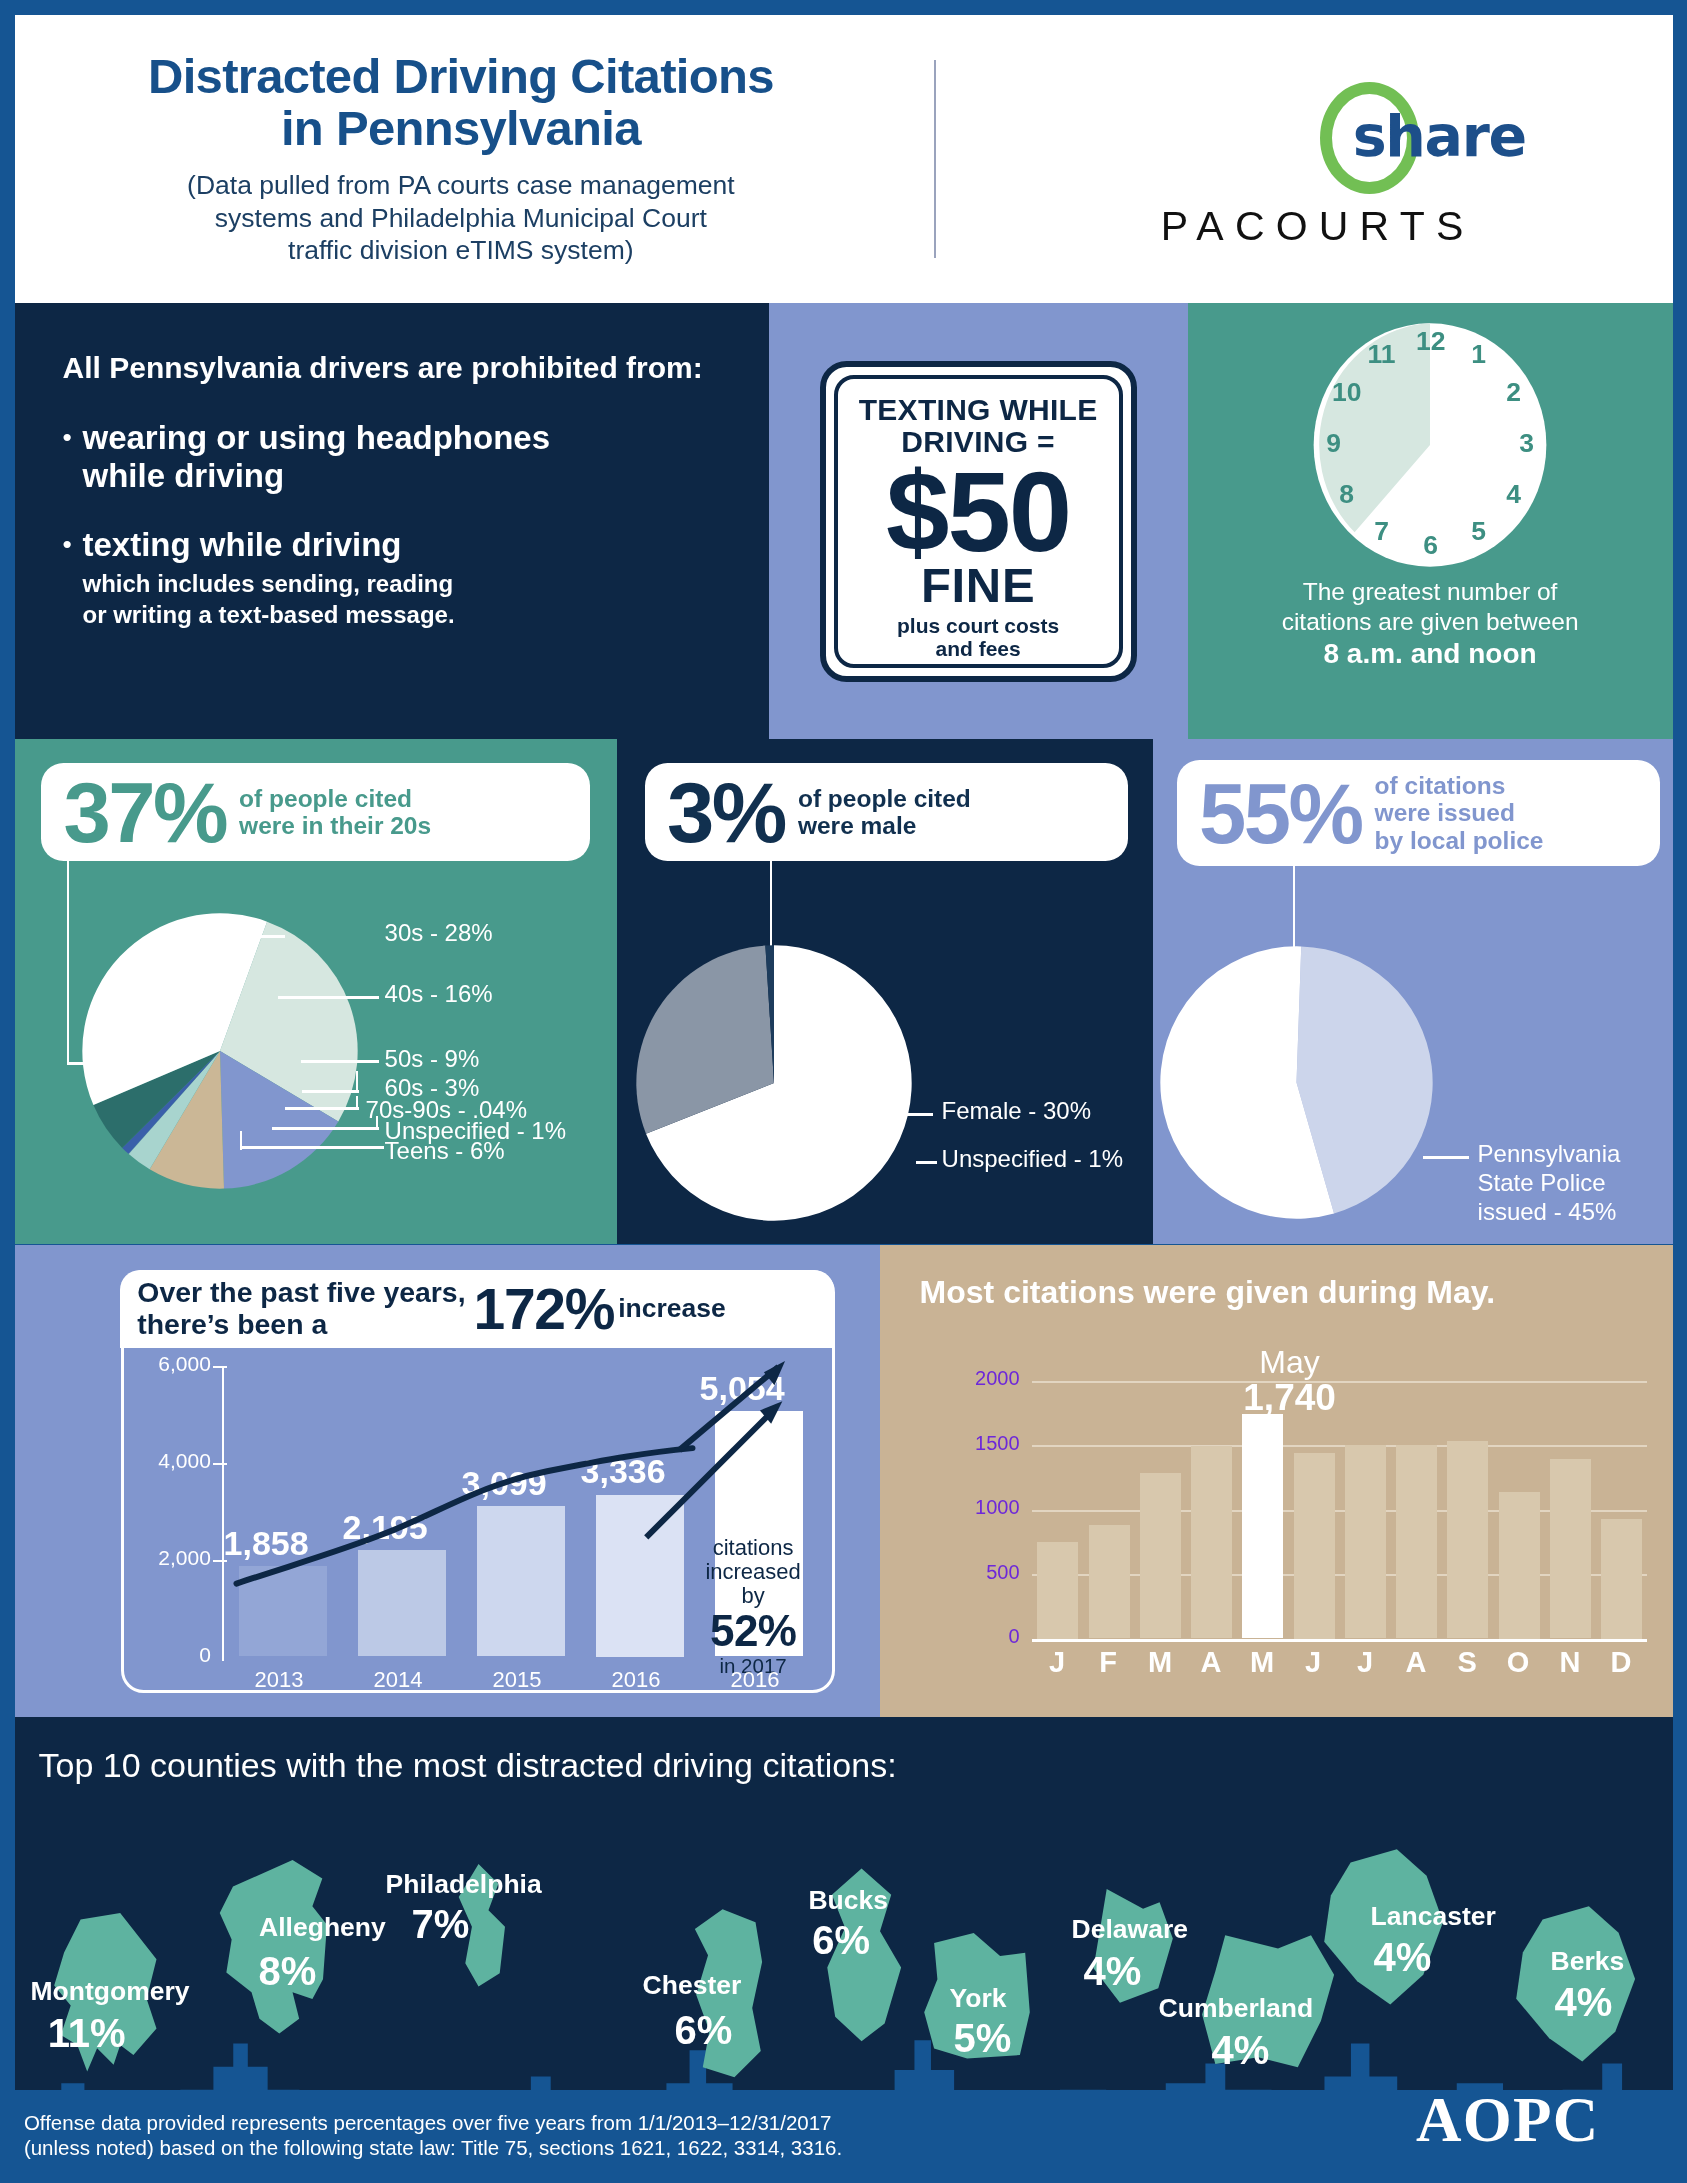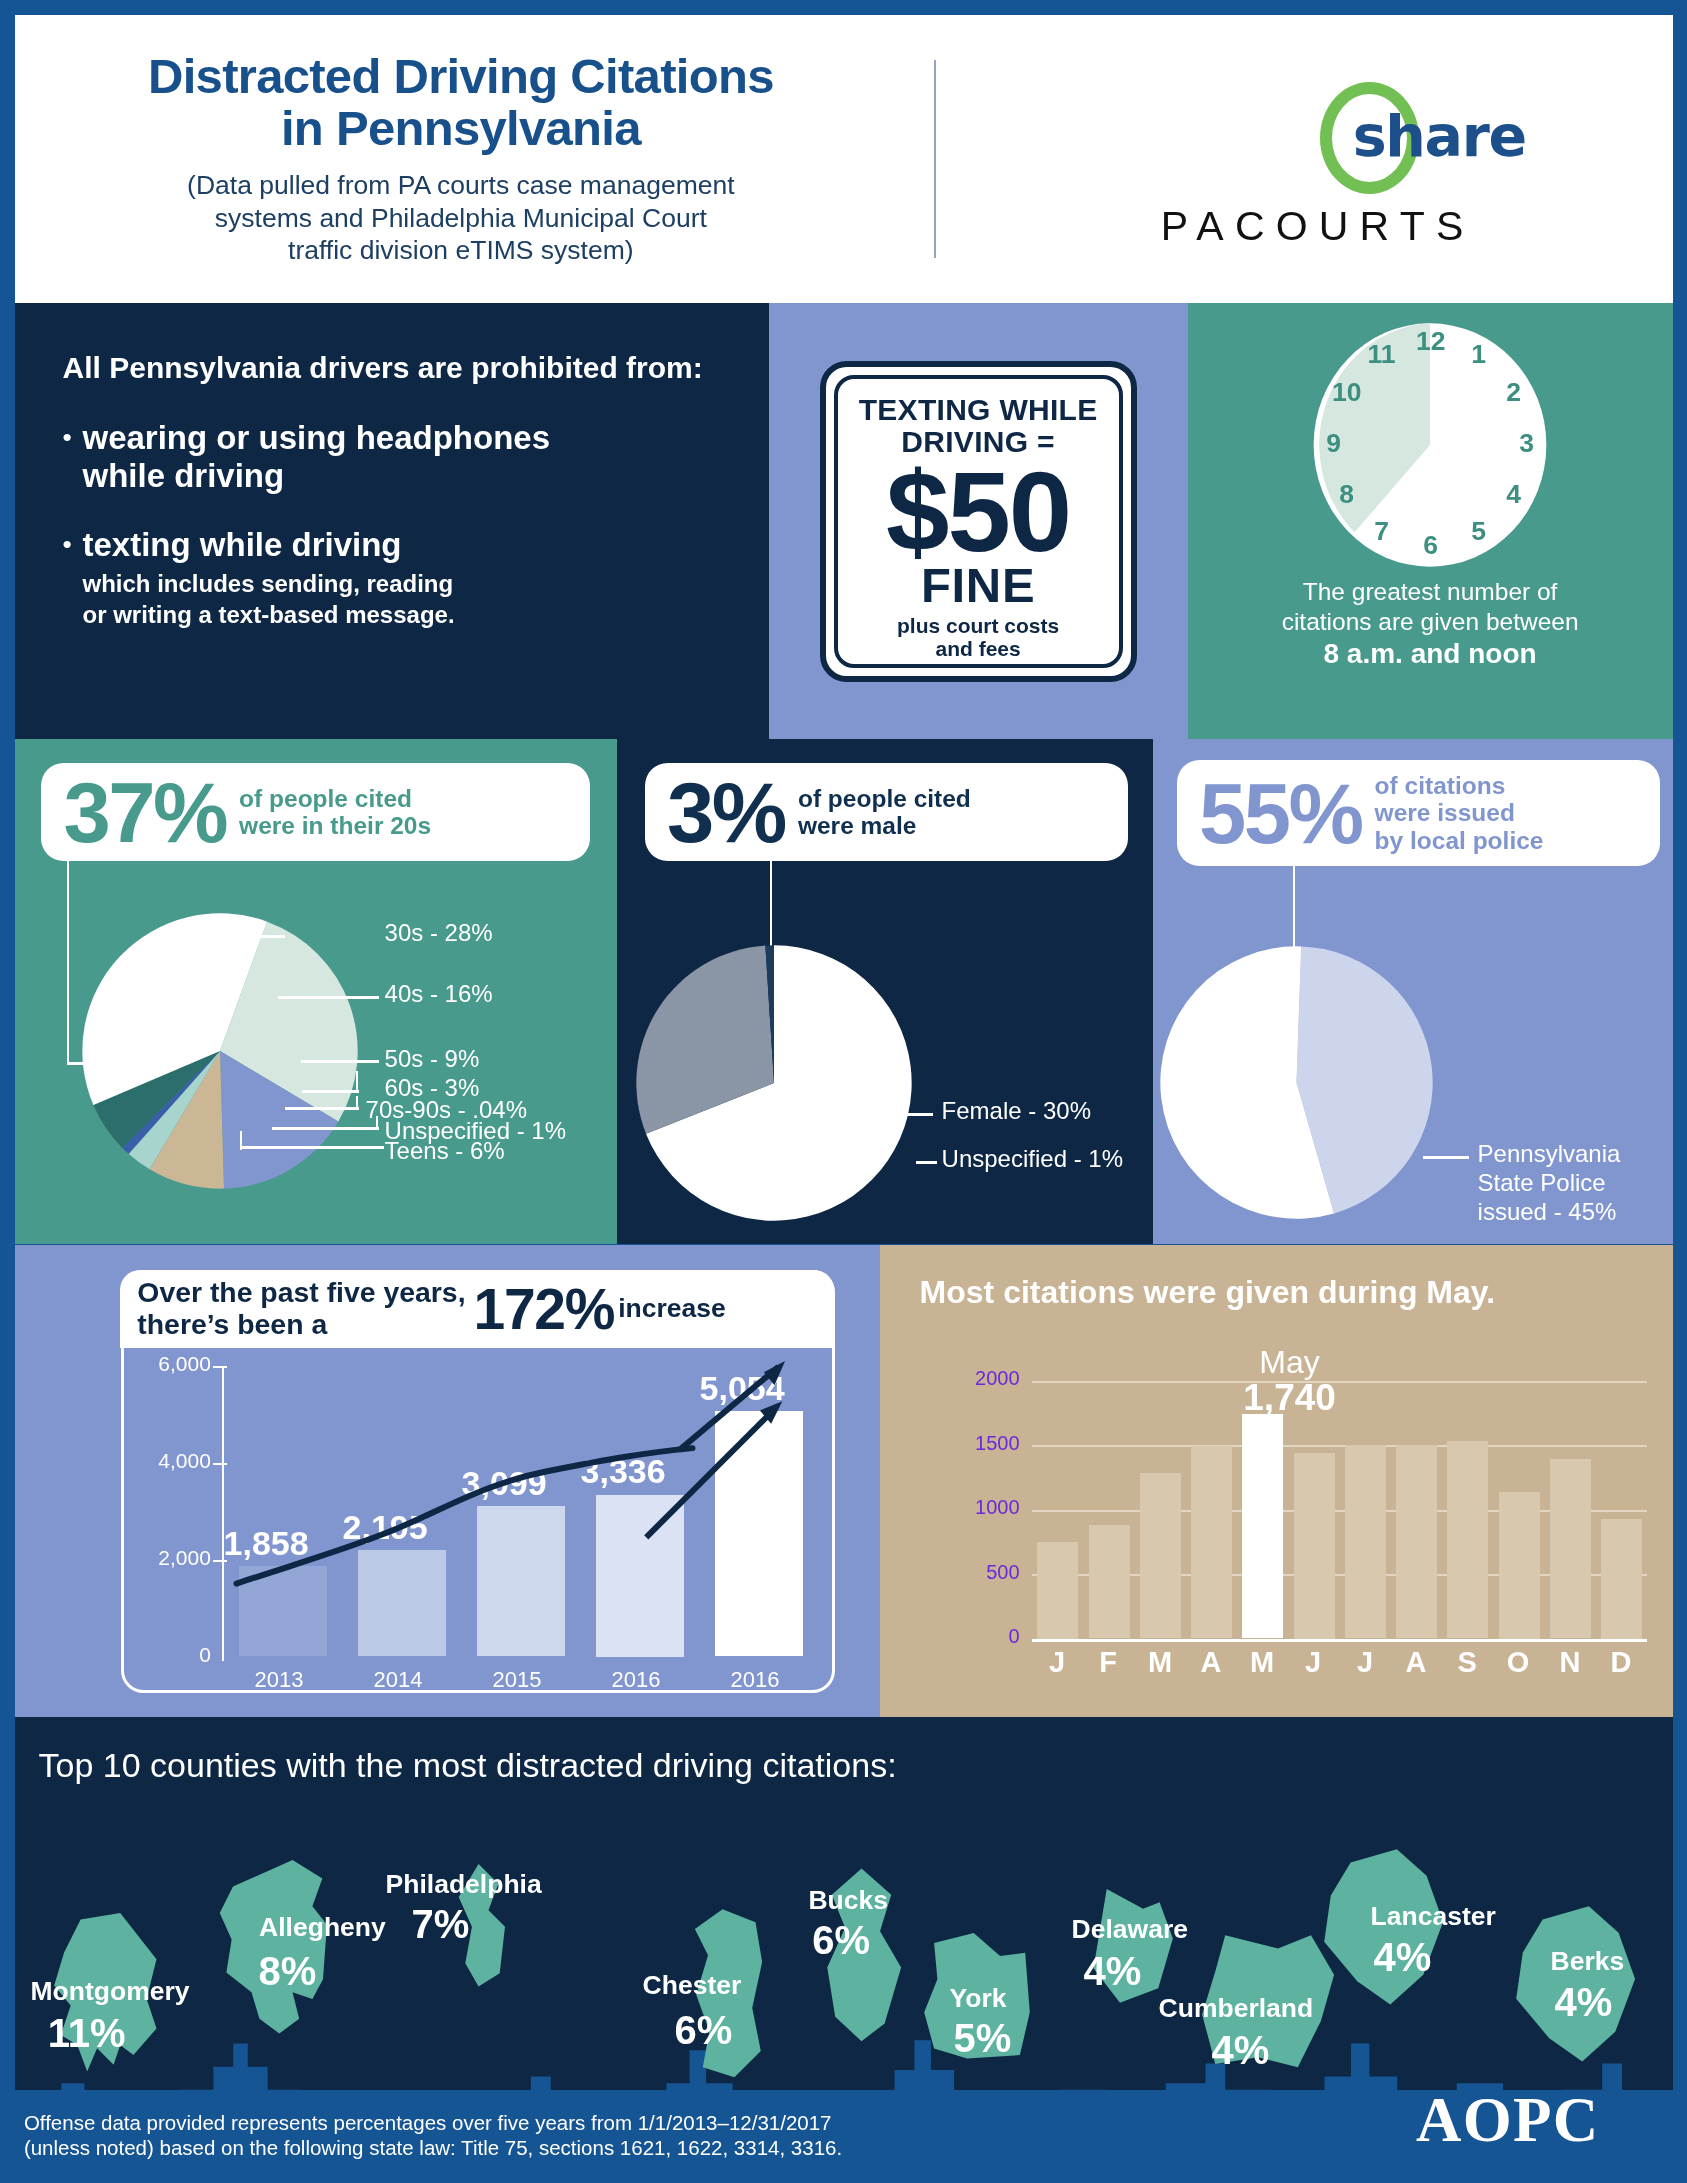--- a/index.html
+++ b/index.html
@@ -370,20 +370,27 @@
             <div class="bar" style="left: 591px; top: 138px; width: 88px; height: 245px; background: rgb(255, 255, 255); position: absolute;"></div>
             <div class="barval" style="left: 576px; top: 96px;">5,054</div>
             <svg width="714" height="423" style="position: absolute; left: 0px; top: 0px; pointer-events: none;" viewBox="0 0 1080 640">
               <path d="M170,470 C260,440 330,420 400,392 C480,360 540,320 640,300 C740,280 790,272 860,265" fill="none" stroke="#0d2745" stroke-width="9" stroke-linecap="round"></path>
               <path d="M840,268 L990,142" fill="none" stroke="#0d2745" stroke-width="9"></path>
               <path d="M1000,133 L968,150 L984,170 Z" fill="#0d2745"></path>
               <path d="M790,400 L985,205" fill="none" stroke="#0d2745" stroke-width="9"></path>
               <path d="M996,194 L962,208 L979,228 Z" fill="#0d2745"></path>
             </svg>
           </div>
+        <div class="notebox" style="left:570px;top:263px;">
+          <div class="nb-t">citations</div>
+          <div class="nb-t">increased</div>
+          <div class="nb-t">by</div>
+          <div class="nb-52">52%</div>
+          <div class="nb-y">in 2017</div>
+        </div>
       </div>
       <div id="year-axis">
           <div class="xlab" style="left: 205px; top: 422px; width: 119px;">2013</div>
           <div class="xlab" style="left: 324px; top: 422px; width: 119px;">2014</div>
           <div class="xlab" style="left: 443px; top: 422px; width: 119px;">2015</div>
           <div class="xlab" style="left: 562px; top: 422px; width: 119px;">2016</div>
           <div class="xlab" style="left: 681px; top: 422px; width: 119px;">2016</div>
         </div>
     </div>
 

